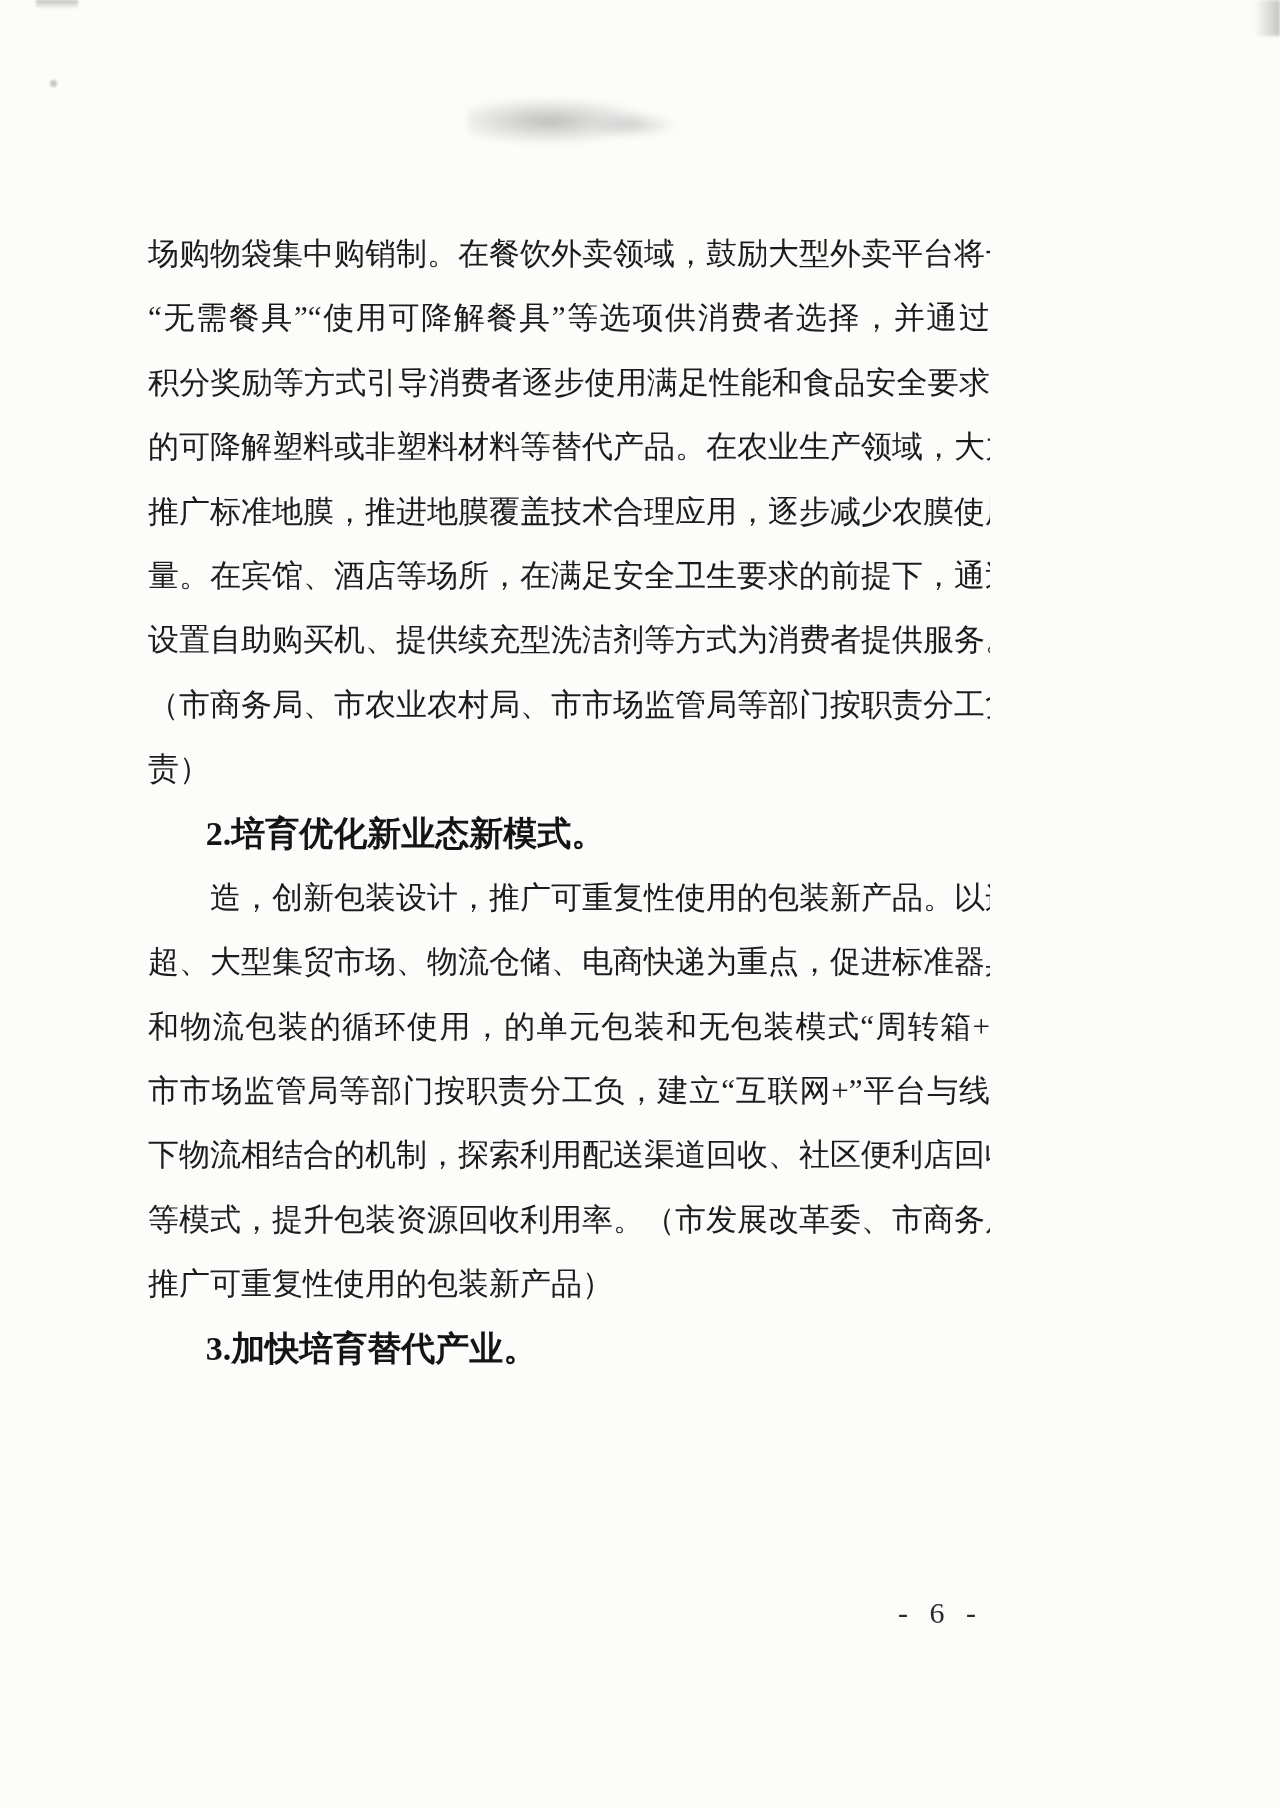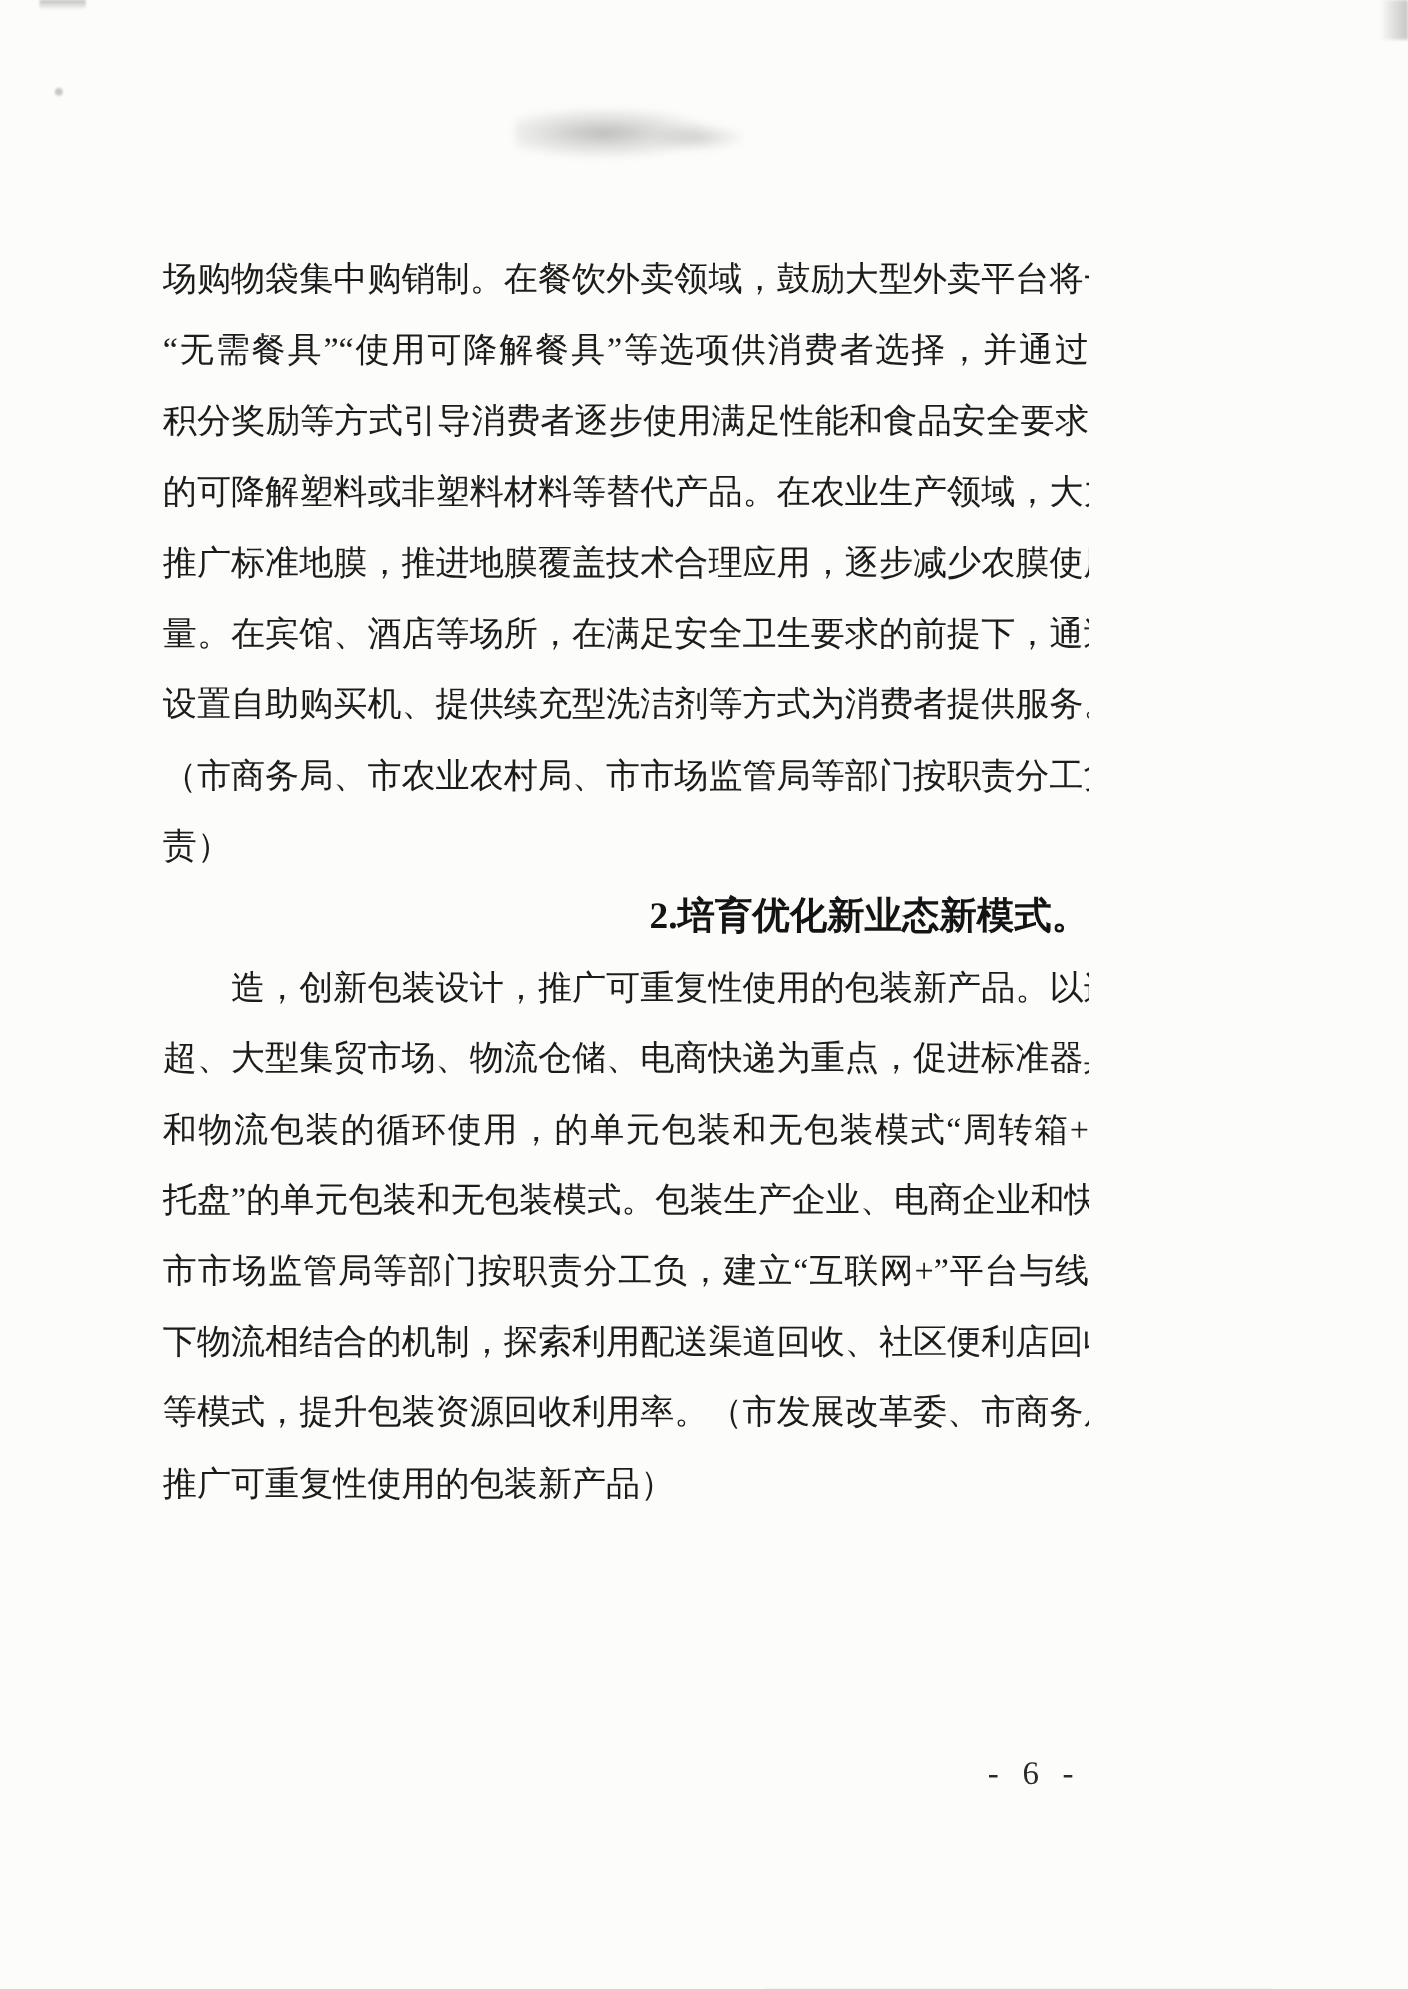--- a/index.html
+++ b/index.html
@@ -36,21 +36,20 @@
     text-indent: 2em;
   }
   .heading {
     font-size: 34px;
     font-weight: bold;
     line-height: 64.4px;
     height: 64.4px;
     text-indent: 1.7em;
     white-space: nowrap;
     color: #141414;
-    text-align: right;
   }
   .page-number {
     position: absolute;
     left: 898px;
     top: 1596px;
     font-size: 30px;
     letter-spacing: 7px;
     color: #2a2a2a;
     white-space: nowrap;
   }
@@ -126,25 +125,25 @@
         <div class="line">（市商务局、市农业农村局、市市场监管局等部门按职责分工负</div>
         <div class="line">责）</div>
       </div>
 
     <div class="heading">2.培育优化新业态新模式。</div>
 
     <div class="para para-indent-first" id="para2">
         <div class="line">造，创新包装设计，推广可重复性使用的包装新产品。以连锁商</div>
         <div class="line">超、大型集贸市场、物流仓储、电商快递为重点，促进标准器具</div>
         <div class="line">和物流包装的循环使用，的单元包装和无包装模式“周转箱+</div>
-        <div class="line">托盘”的单元包装和无包装模式。包装生产企业、电商企业和快</div>
         <div class="line">市市场监管局等部门按职责分工负，建立“互联网+”平台与线</div>
         <div class="line">下物流相结合的机制，探索利用配送渠道回收、社区便利店回收</div>
         <div class="line">等模式，提升包装资源回收利用率。（市发展改革委、市商务局、</div>
         <div class="line">推广可重复性使用的包装新产品）</div>
       </div>
 
+    <div class="heading">3.加快培育替代产业。</div>
 
   </div>
 
   <div class="page-number">- 6 -</div>
 
 </div>
 
 </body></html>

